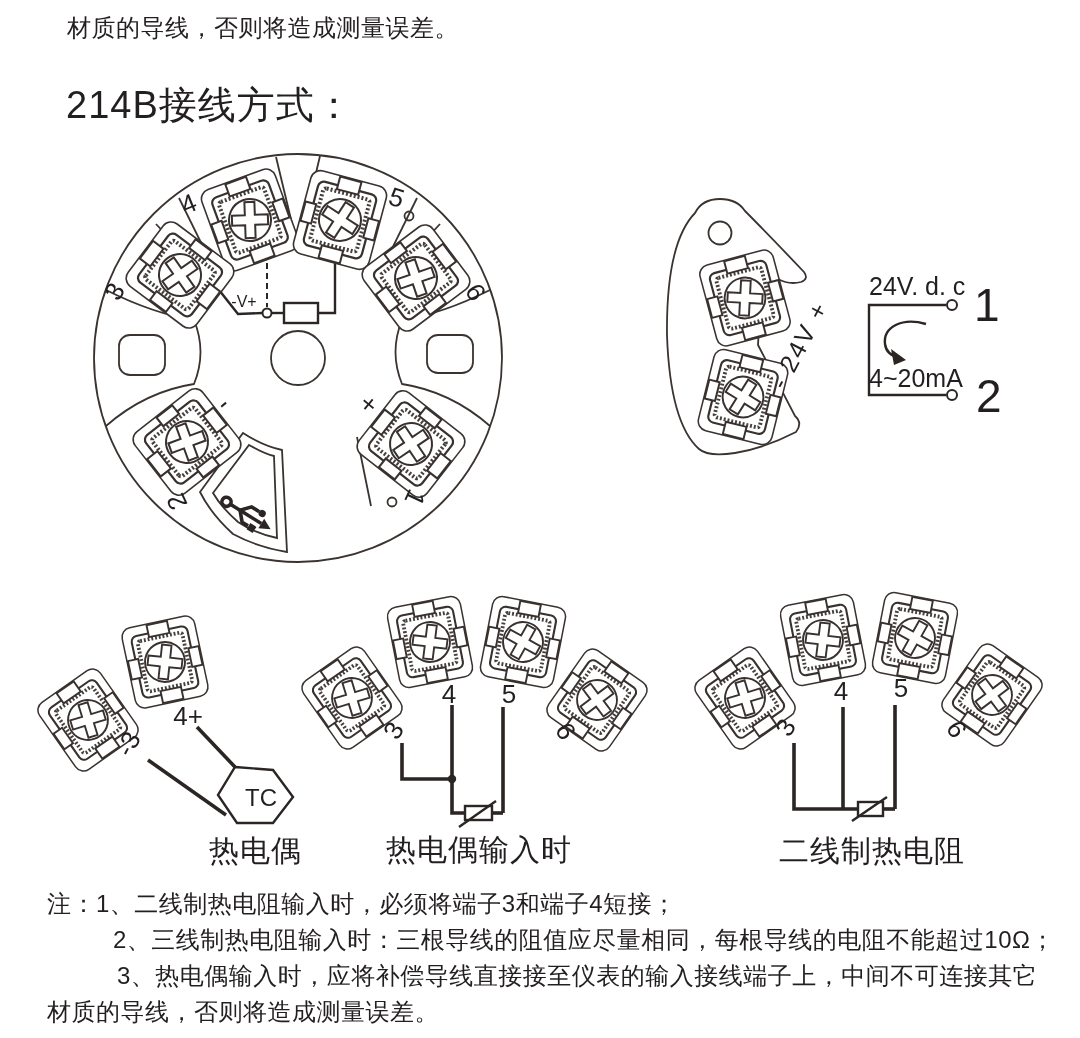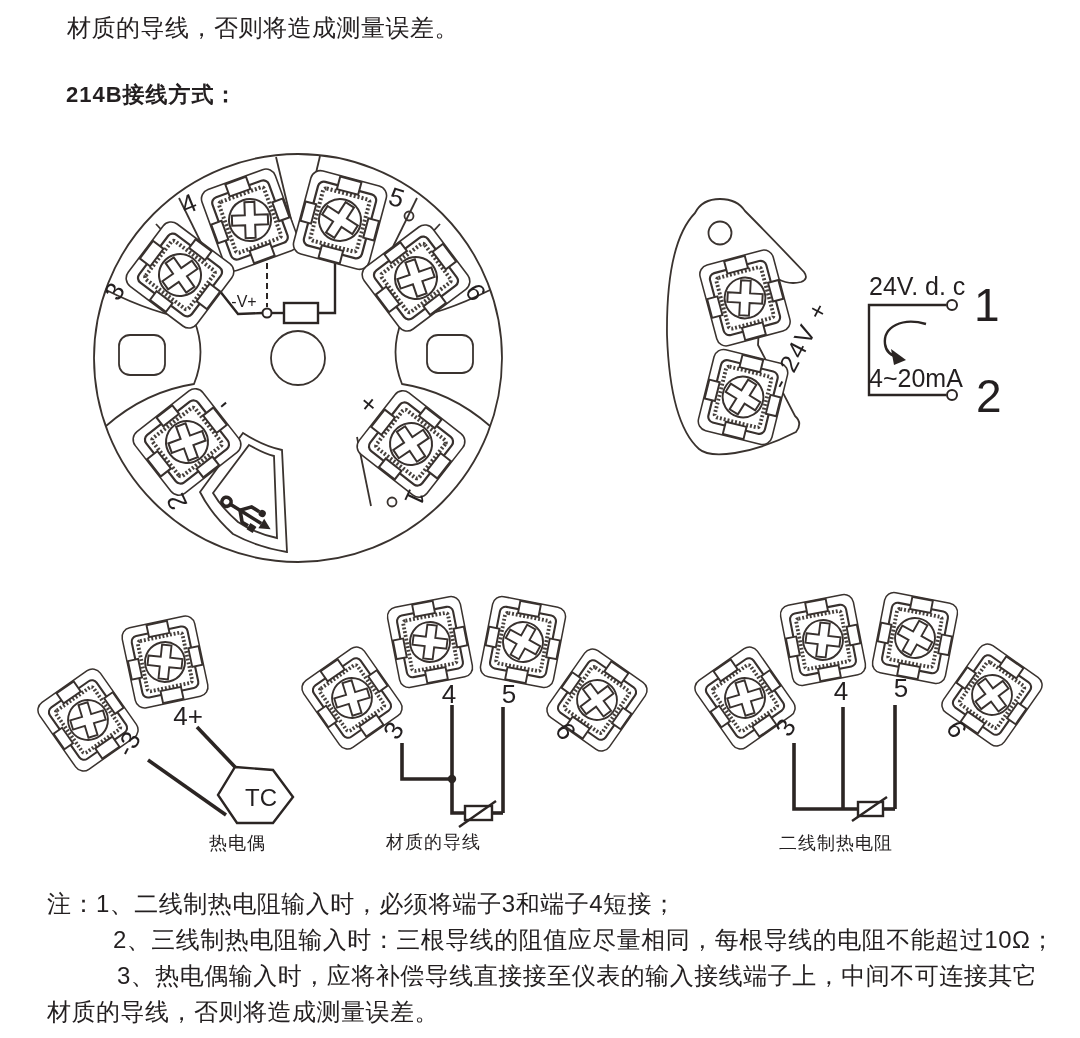--- a/index.html
+++ b/index.html
@@ -1,21 +1,21 @@
 <!DOCTYPE html>
 <html><head>
 <meta charset="utf-8">
 <style>
   html,body{margin:0;padding:0;background:#ffffff;}
   .page{position:relative;width:1080px;height:1038px;background:#fff;overflow:hidden;
         font-family:"Liberation Sans","DejaVu Sans",sans-serif;color:#231f20;}
   .abs{position:absolute;}
   .intro{left:67px;top:12px;font-size:24px;letter-spacing:0.5px;}
-  .heading{left:66px;top:80px;font-size:22px;font-weight:700;letter-spacing:1px;}
-  .caption{font-size:18px;letter-spacing:1px;color:#231f20;}
+  .heading{left:66px;top:80px;font-size:38px;font-weight:400;letter-spacing:1px;}
+  .caption{font-size:30px;letter-spacing:1px;color:#231f20;}
   .cap-tc{left:209px;top:831px;}
   .cap-rtd2{left:386px;top:830px;}
   .cap-rtd3{left:779px;top:831px;}
   .note{font-size:24px;letter-spacing:0.5px;color:#231f20;white-space:nowrap;}
   .n1{left:47px;top:888px;}
   .n2{left:113px;top:924px;}
   .n3{left:117px;top:960px;}
   .n4{left:47px;top:996px;}
   svg{position:absolute;overflow:visible;}
   svg text{font-family:"Liberation Sans","DejaVu Sans",sans-serif;fill:#231f20;}
@@ -164,21 +164,21 @@
     <path class="wire" d="M164,242 L201,216"></path>
     <use href="#term" transform="translate(57,113) rotate(-35) scale(0.95)"></use>
     <use href="#term" transform="translate(135,57) rotate(-11) scale(0.95)"></use>
     <use href="#term" transform="translate(228,57) rotate(11) scale(0.95)"></use>
     <use href="#term" transform="translate(302,115) rotate(35) scale(0.95)"></use>
     <text class="tlabel" transform="translate(106,150) rotate(-58)" text-anchor="middle">3</text>
     <text class="tlabel" x="154" y="118" text-anchor="middle">4</text>
     <text class="tlabel" x="214" y="118" text-anchor="middle">5</text>
     <text class="tlabel" transform="translate(263,151) rotate(58)" text-anchor="middle">6</text>
   </svg>
-  <div class="abs caption cap-rtd2">材质的导线</div>
+  <div class="abs caption cap-rtd2">热电偶输入时</div>
 
   <svg style="left:688px;top:580px" width="340" height="276" viewBox="0 0 340 276">
     <g class="wire-thick">
       <path d="M106,163 L106,229 L170,229"></path>
       <path d="M155,127 L155,229"></path>
       <path d="M195,229 L207,229"></path>
       <path d="M207,229 L207,125"></path>
     </g>
     <rect class="box" x="170" y="222" width="25" height="14"></rect>
     <path class="wire" d="M164,241 L199,217"></path>

